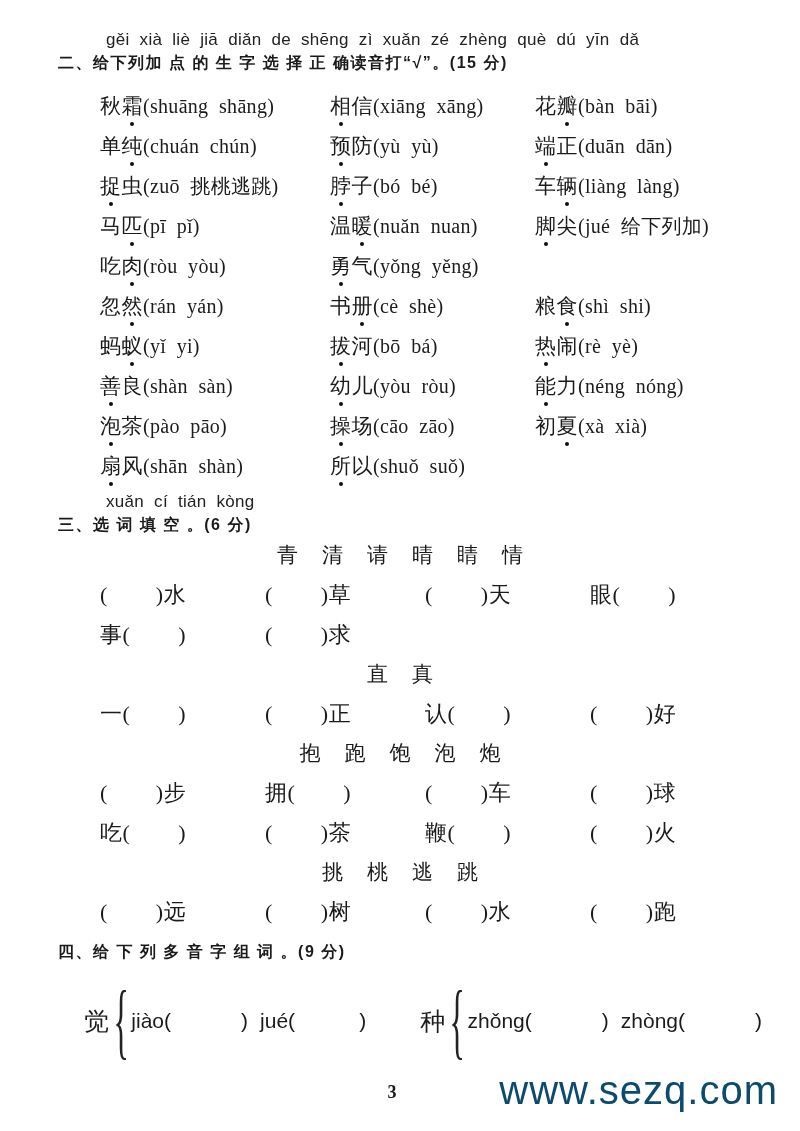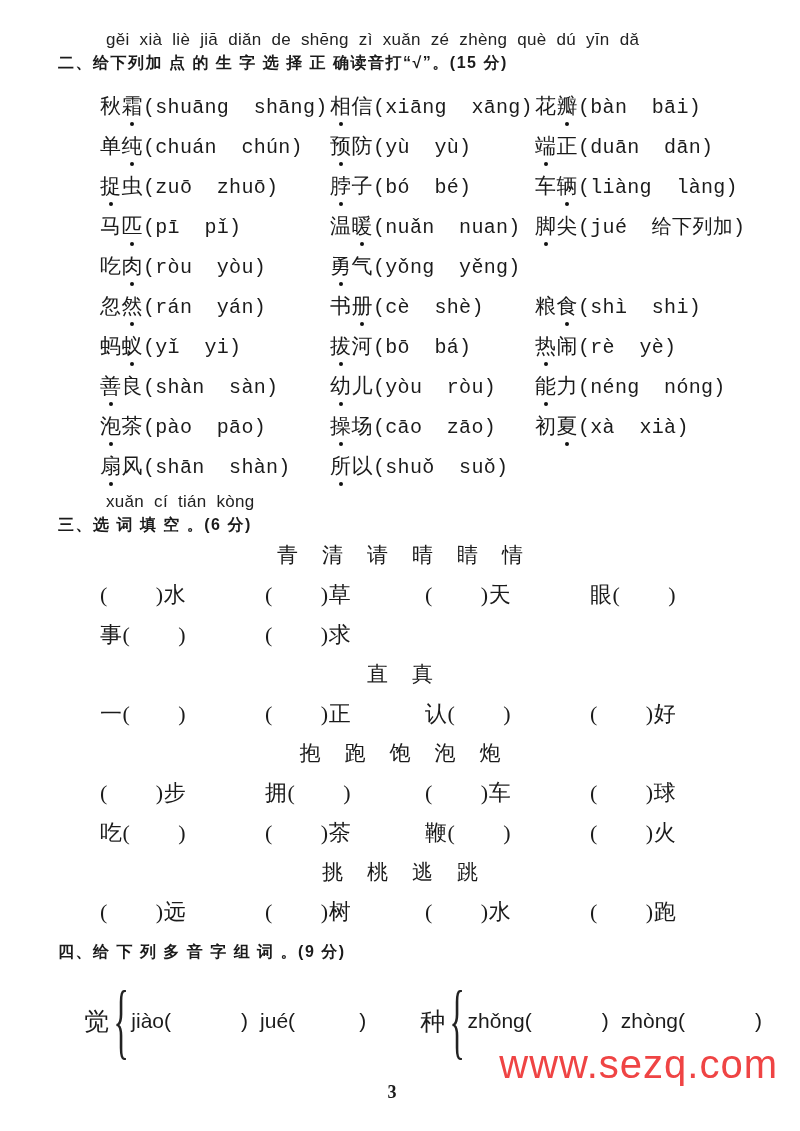--- a/index.html
+++ b/index.html
@@ -17,21 +17,21 @@
   }
   
   #grid2{margin:12px 0 0 100px;}
   .w-row{display:grid;grid-template-columns:230px 205px 1fr;align-items:center;height:40px;}
   .w-cell{white-space:pre;}
   .hz{font-size:21px;position:relative;display:inline-block;letter-spacing:.5px;}
   .hz.dotted::after{
     content:"";position:absolute;left:50%;bottom:-6px;transform:translateX(-50%);
     width:4px;height:4px;border-radius:50%;background:#111;
   }
-  .w-py{font-size:20px;font-family:Liberation Mono, monospace;white-space:pre;letter-spacing:.3px;}
+  .w-py{font-size:20px;font-family:Liberation Serif, serif;white-space:pre;letter-spacing:.3px;}
   
   .bank{
     height:39px;line-height:39px;text-align:center;font-size:21px;
     letter-spacing:24px;text-indent:24px;font-weight:500;
   }
   .fill-row{
     display:grid;grid-template-columns:165px 160px 165px 1fr;margin-left:100px;
     height:40px;align-items:center;font-size:22px;
   }
   .fill-cell{white-space:pre;letter-spacing:.5px;}
@@ -41,42 +41,42 @@
   .s4-char{font-size:25px;letter-spacing:0;}
   .s4-brace{
     font-size:84px;line-height:1;font-family:"Liberation Serif",serif;font-weight:400;
     transform:scaleX(.38);margin:0 -10px 0 -8px;color:#222;
   }
   .s4-lines{display:flex;gap:12px;
     font-family:"Liberation Sans",sans-serif;font-size:21px;white-space:pre;}
   
   #page-number{position:absolute;top:1082px;left:0;width:784px;text-align:center;
     font-size:18px;font-weight:700;}
-  #watermark{position:absolute;top:1042px;right:22px;font-size:40px;color:#ef4444;
+  #watermark{position:absolute;top:1068px;right:22px;font-size:40px;color:#0c4a6e;
     font-family:"Liberation Sans",sans-serif;letter-spacing:1px;}
 </style>
 </head>
 <body>
 
 <div>
   <div class="pinyin-line">gěi xià liè jiā diǎn de shēng zì xuǎn zé zhèng què dú yīn dǎ</div>
   <div class="sec-title">二、给下列加 点 的 生 字 选 择 正 确读音打“√”。(15 分)</div>
   <div id="grid2">
       <div class="w-row">
         <span class="w-cell"><span class="hz">秋</span><span class="hz dotted">霜</span><span class="w-py">(shuāng  shāng)</span></span>
         <span class="w-cell"><span class="hz dotted">相</span><span class="hz">信</span><span class="w-py">(xiāng  xāng)</span></span>
         <span class="w-cell"><span class="hz">花</span><span class="hz dotted">瓣</span><span class="w-py">(bàn  bāi)</span></span>
       </div>
       <div class="w-row">
         <span class="w-cell"><span class="hz">单</span><span class="hz dotted">纯</span><span class="w-py">(chuán  chún)</span></span>
         <span class="w-cell"><span class="hz dotted">预</span><span class="hz">防</span><span class="w-py">(yù  yù)</span></span>
         <span class="w-cell"><span class="hz dotted">端</span><span class="hz">正</span><span class="w-py">(duān  dān)</span></span>
       </div>
       <div class="w-row">
-        <span class="w-cell"><span class="hz dotted">捉</span><span class="hz">虫</span><span class="w-py">(zuō  zhuō)</span></span>
+        <span class="w-cell"><span class="hz dotted">捉</span><span class="hz">虫</span><span class="w-py">(zuō  挑桃逃跳)</span></span>
         <span class="w-cell"><span class="hz dotted">脖</span><span class="hz">子</span><span class="w-py">(bó  bé)</span></span>
         <span class="w-cell"><span class="hz">车</span><span class="hz dotted">辆</span><span class="w-py">(liàng  làng)</span></span>
       </div>
       <div class="w-row">
         <span class="w-cell"><span class="hz">马</span><span class="hz dotted">匹</span><span class="w-py">(pī  pǐ)</span></span>
         <span class="w-cell"><span class="hz">温</span><span class="hz dotted">暖</span><span class="w-py">(nuǎn  nuan)</span></span>
         <span class="w-cell"><span class="hz dotted">脚</span><span class="hz">尖</span><span class="w-py">(jué  给下列加)</span></span>
       </div>
       <div class="w-row">
         <span class="w-cell"><span class="hz">吃</span><span class="hz dotted">肉</span><span class="w-py">(ròu  yòu)</span></span>

